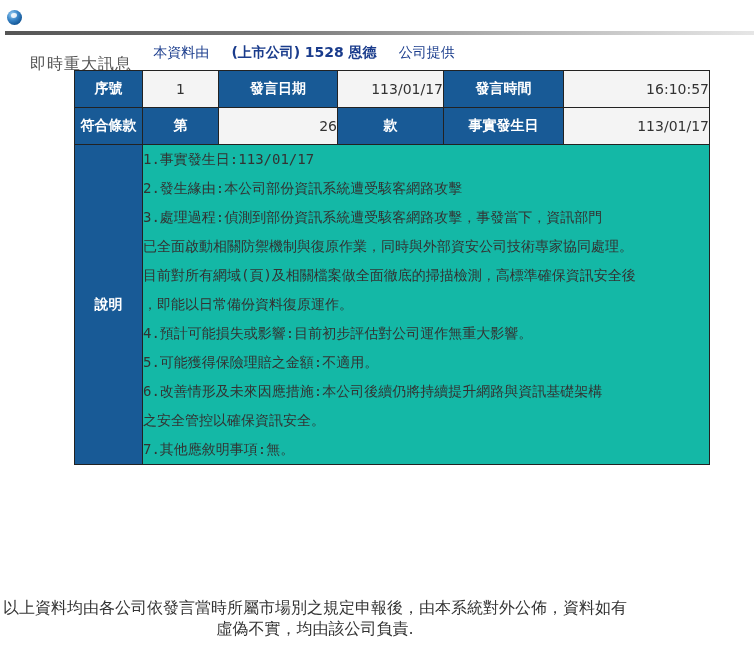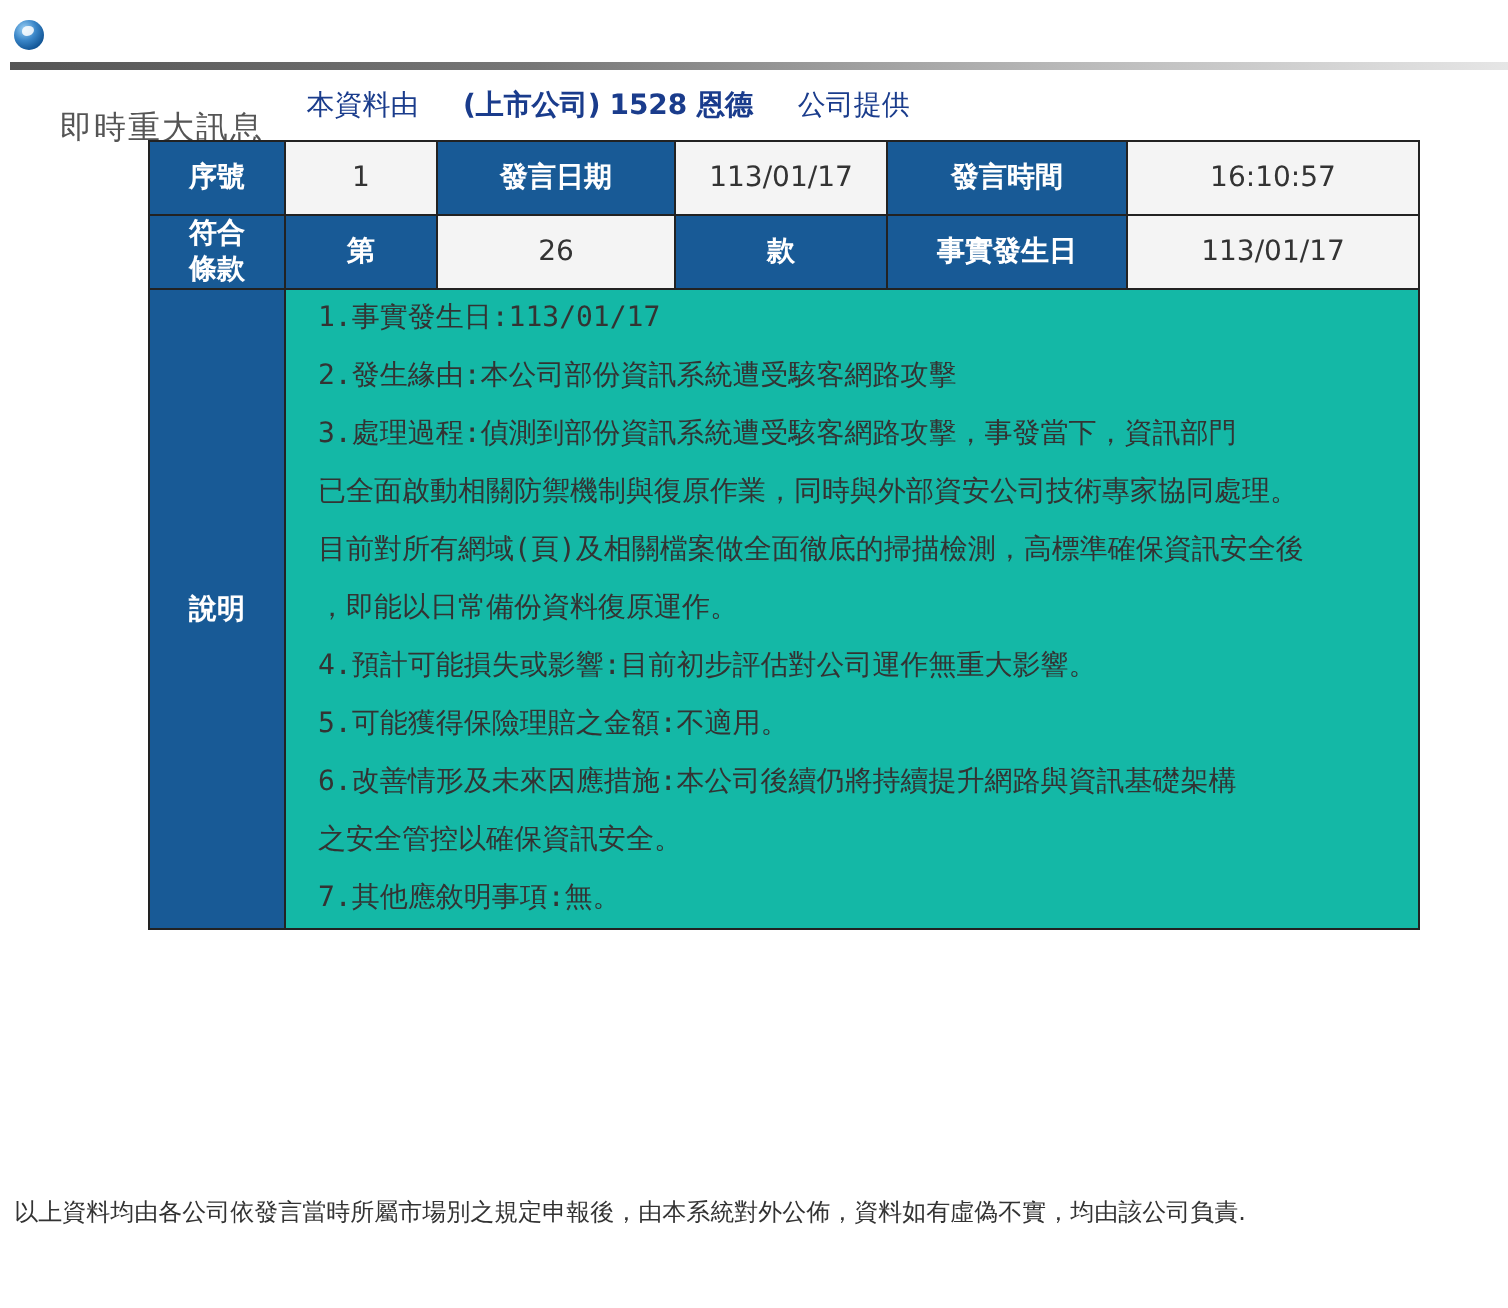--- a/index.html
+++ b/index.html
@@ -7,28 +7,28 @@
   .header { position:absolute; left:5px; top:6px; height:28px; width:749px; }
   .globe { position:absolute; left:2px; top:4px; width:15px; height:15px; border-radius:50%;
     background: radial-gradient(circle at 35% 30%, #9ad0f5 0%, #3a86c8 40%, #0d4f8f 80%, #07325c 100%); }
   .globe::after { content:""; position:absolute; left:4px; top:3px; width:6px; height:5px; border-radius:50% 40% 60% 40%; background:#ffffff; opacity:0.85; }
   .header-title { position:absolute; left:25px; top:2px; font-size:16px; color:#555555; letter-spacing:1px;margin-top:46px; }
   .header-bar { position:absolute; left:0; top:25px; width:749px; height:4px;
     background: linear-gradient(to right, #555555 0%, #777777 35%, #b8b8b8 70%, #e6e6e6 100%); }
   .provider { position:absolute; left:0; top:44px; width:608px; text-align:center; font-size:14px; color:#1a3c8c; font-weight:normal; }
   .provider b { font-weight:bold; }
   table.info { position:absolute; left:74px; top:70px; border-collapse:collapse; width:635px; table-layout:fixed; }
-  table.info td { border:1px solid #222222; font-size:14px; padding:0 16px; height:35px; box-sizing:border-box; }
+  table.info td { border:1px solid #222222; font-size:14px; padding:0 0; height:35px; box-sizing:border-box; }
   td.lbl { background:#185a96; color:#ffffff; text-align:center; font-weight:bold; }
-  td.val { background:#f4f4f4; color:#333333; text-align:center; }
+  td.val { background:#f4f4f4; color:#333333; text-align:right; }
   td.val.center { text-align:center; }
   td.desc { background:#14b8a6; color:#333333; vertical-align:top; padding:16px 4px 0 4px; height:356px;
     font-family:"DejaVu Sans Mono", "Liberation Mono", monospace; font-size:13.5px; line-height:29px; }
   .desc-line { display:block; white-space:nowrap; }
-  .footer { position:absolute; left:0; top:598px; width:630px; text-align:center; font-size:12px; color:#333333; }
+  .footer { position:absolute; left:0; top:598px; width:630px; text-align:center; font-size:16px; color:#333333; }
 </style>
 </head>
 <body>
 
 <div class="header">
   <span class="globe"></span>
   <span class="header-title">即時重大訊息</span>
   <div class="header-bar"></div>
 </div>
 

